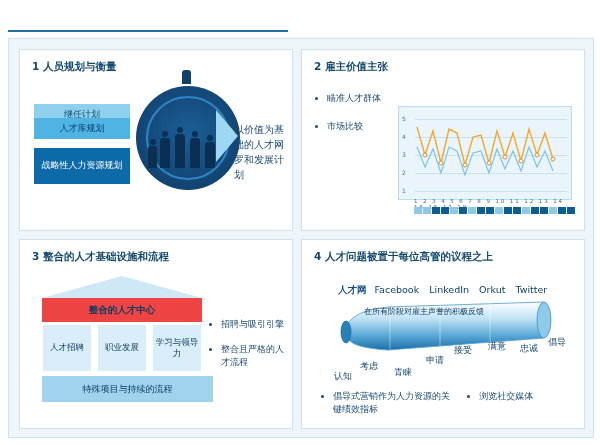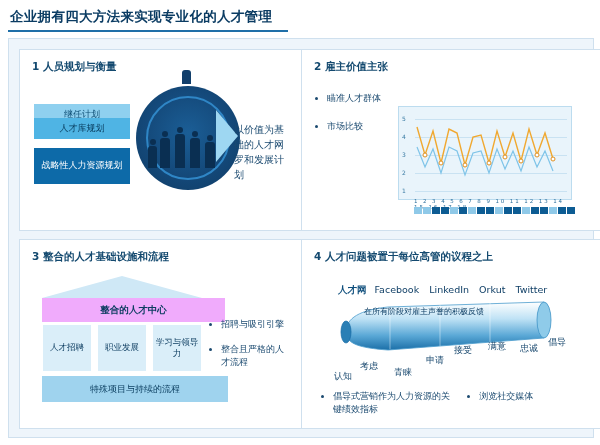--- a/index.html
+++ b/index.html
@@ -43,21 +43,20 @@
     top: 38px;
     width: 584px;
     height: 398px;
     background: #eef5fb;
     border: 1px solid #cfe0ee;
   }
   .quad {
     position: absolute;
     background: #ffffff;
     border: 1px solid #cfe0ee;
-    padding-left: 34px;
   }
   #q1 { left: 10px;  top: 10px;  width: 272px; height: 180px; }
   #q2 { left: 292px; top: 10px;  width: 282px; height: 180px; }
   #q3 { left: 10px;  top: 200px; width: 272px; height: 188px; }
   #q4 { left: 292px; top: 200px; width: 282px; height: 188px; }
 
   .quad-title {
     position: absolute;
     left: 12px;
     top: 10px;
@@ -236,23 +235,23 @@
     width: 0;
     height: 0;
     border-left: 80px solid transparent;
     border-right: 80px solid transparent;
     border-bottom: 22px solid #cfe8f6;
   }
   #q3-core {
     position: absolute;
     left: 22px;
     top: 58px;
-    width: 183px;
+    width: 160px;
     height: 24px;
-    background: #f0abfc;
+    background: #ef4444;
     color: #0c3c60;
     font-size: 9.5px;
     font-weight: bold;
     display: flex;
     align-items: center;
     justify-content: center;
   }
   .pillar {
     position: absolute;
     top: 84px;
@@ -269,21 +268,21 @@
     text-align: center;
     line-height: 1.35;
   }
   #q3-p1 { left: 22px; }
   #q3-p2 { left: 77px; }
   #q3-p3 { left: 132px; }
   #q3-base {
     position: absolute;
     left: 22px;
     top: 136px;
-    width: 186px;
+    width: 171px;
     height: 26px;
     background: #9fd3ee;
     color: #073a5c;
     font-size: 9px;
     display: flex;
     align-items: center;
     justify-content: center;
   }
   #q3-bullets {
     position: absolute;
@@ -341,21 +340,20 @@
   }
   #q4-bullets ul { margin: 0; padding-left: 11px; }
   #q4-bullets li { margin-bottom: 4px; }
   .two-col { display: flex; gap: 10px; }
 </style>
 </head>
 <body>
 
 <div id="page">
 
-  <div id="title">企业拥有四大方法来实现专业化的人才管理</div>
   <div id="title-rule"></div>
 
   <div id="frame">
 
     <div class="quad" id="q1">
       <div class="quad-title">1 人员规划与衡量</div>
 
       <div class="bar-label" id="q1-bar1">继任计划</div>
       <div class="bar-label" id="q1-bar2">人才库规划</div>
       <div class="bar-label" id="q1-bar3">战略性人力资源规划</div>

